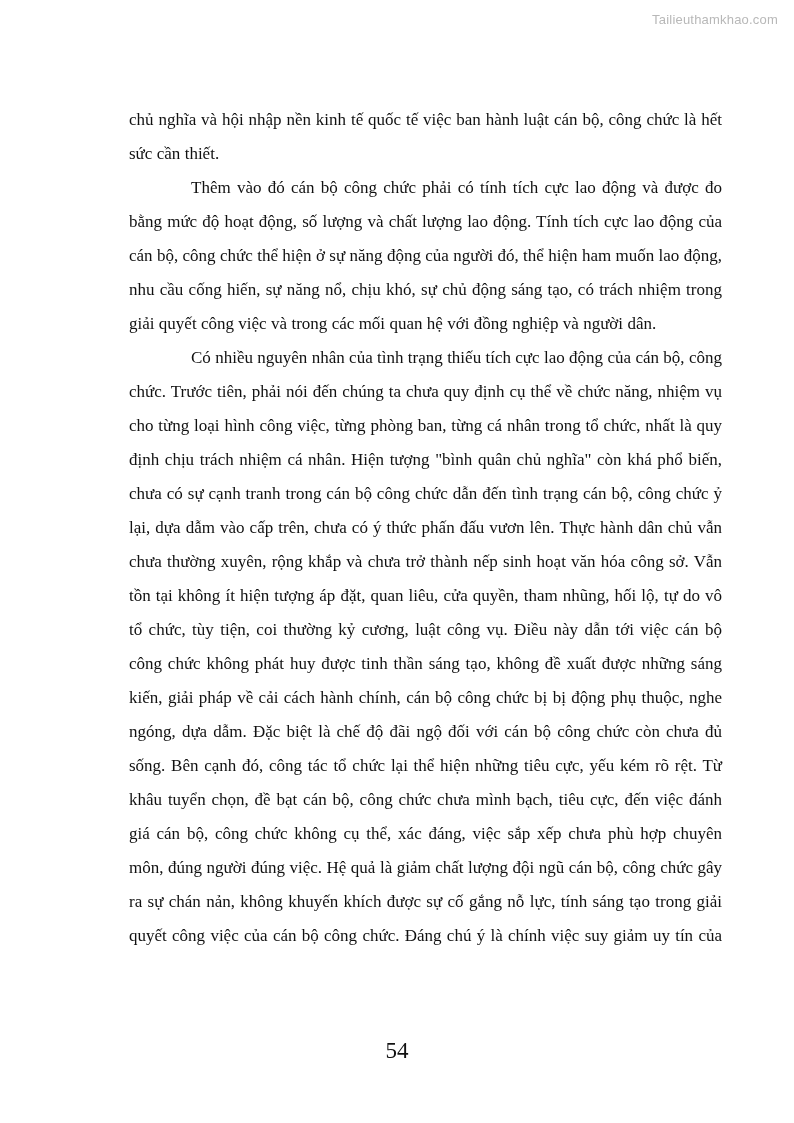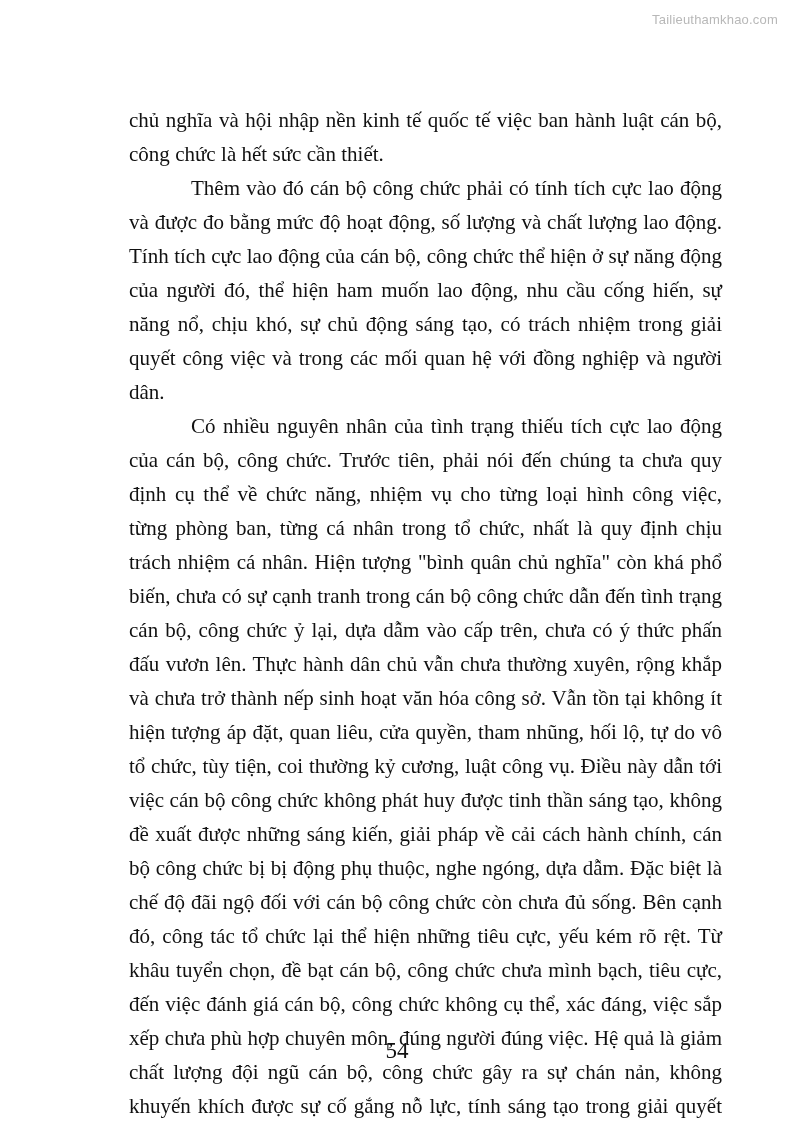--- a/index.html
+++ b/index.html
@@ -33,21 +33,21 @@
 
   .content {
     position: absolute;
     left: 129px;
     top: 101px;
     width: 593px;
   }
 
   .para {
     font-family: "Liberation Serif", "DejaVu Serif", serif;
-    font-size: 21px;
+    font-size: 17px;
     line-height: 34px;
     color: #111111;
     text-align: justify;
     text-justify: inter-word;
     margin: 0;
     hyphens: none;
     word-spacing: 0.1px;
   }
 
   .para.indent {

